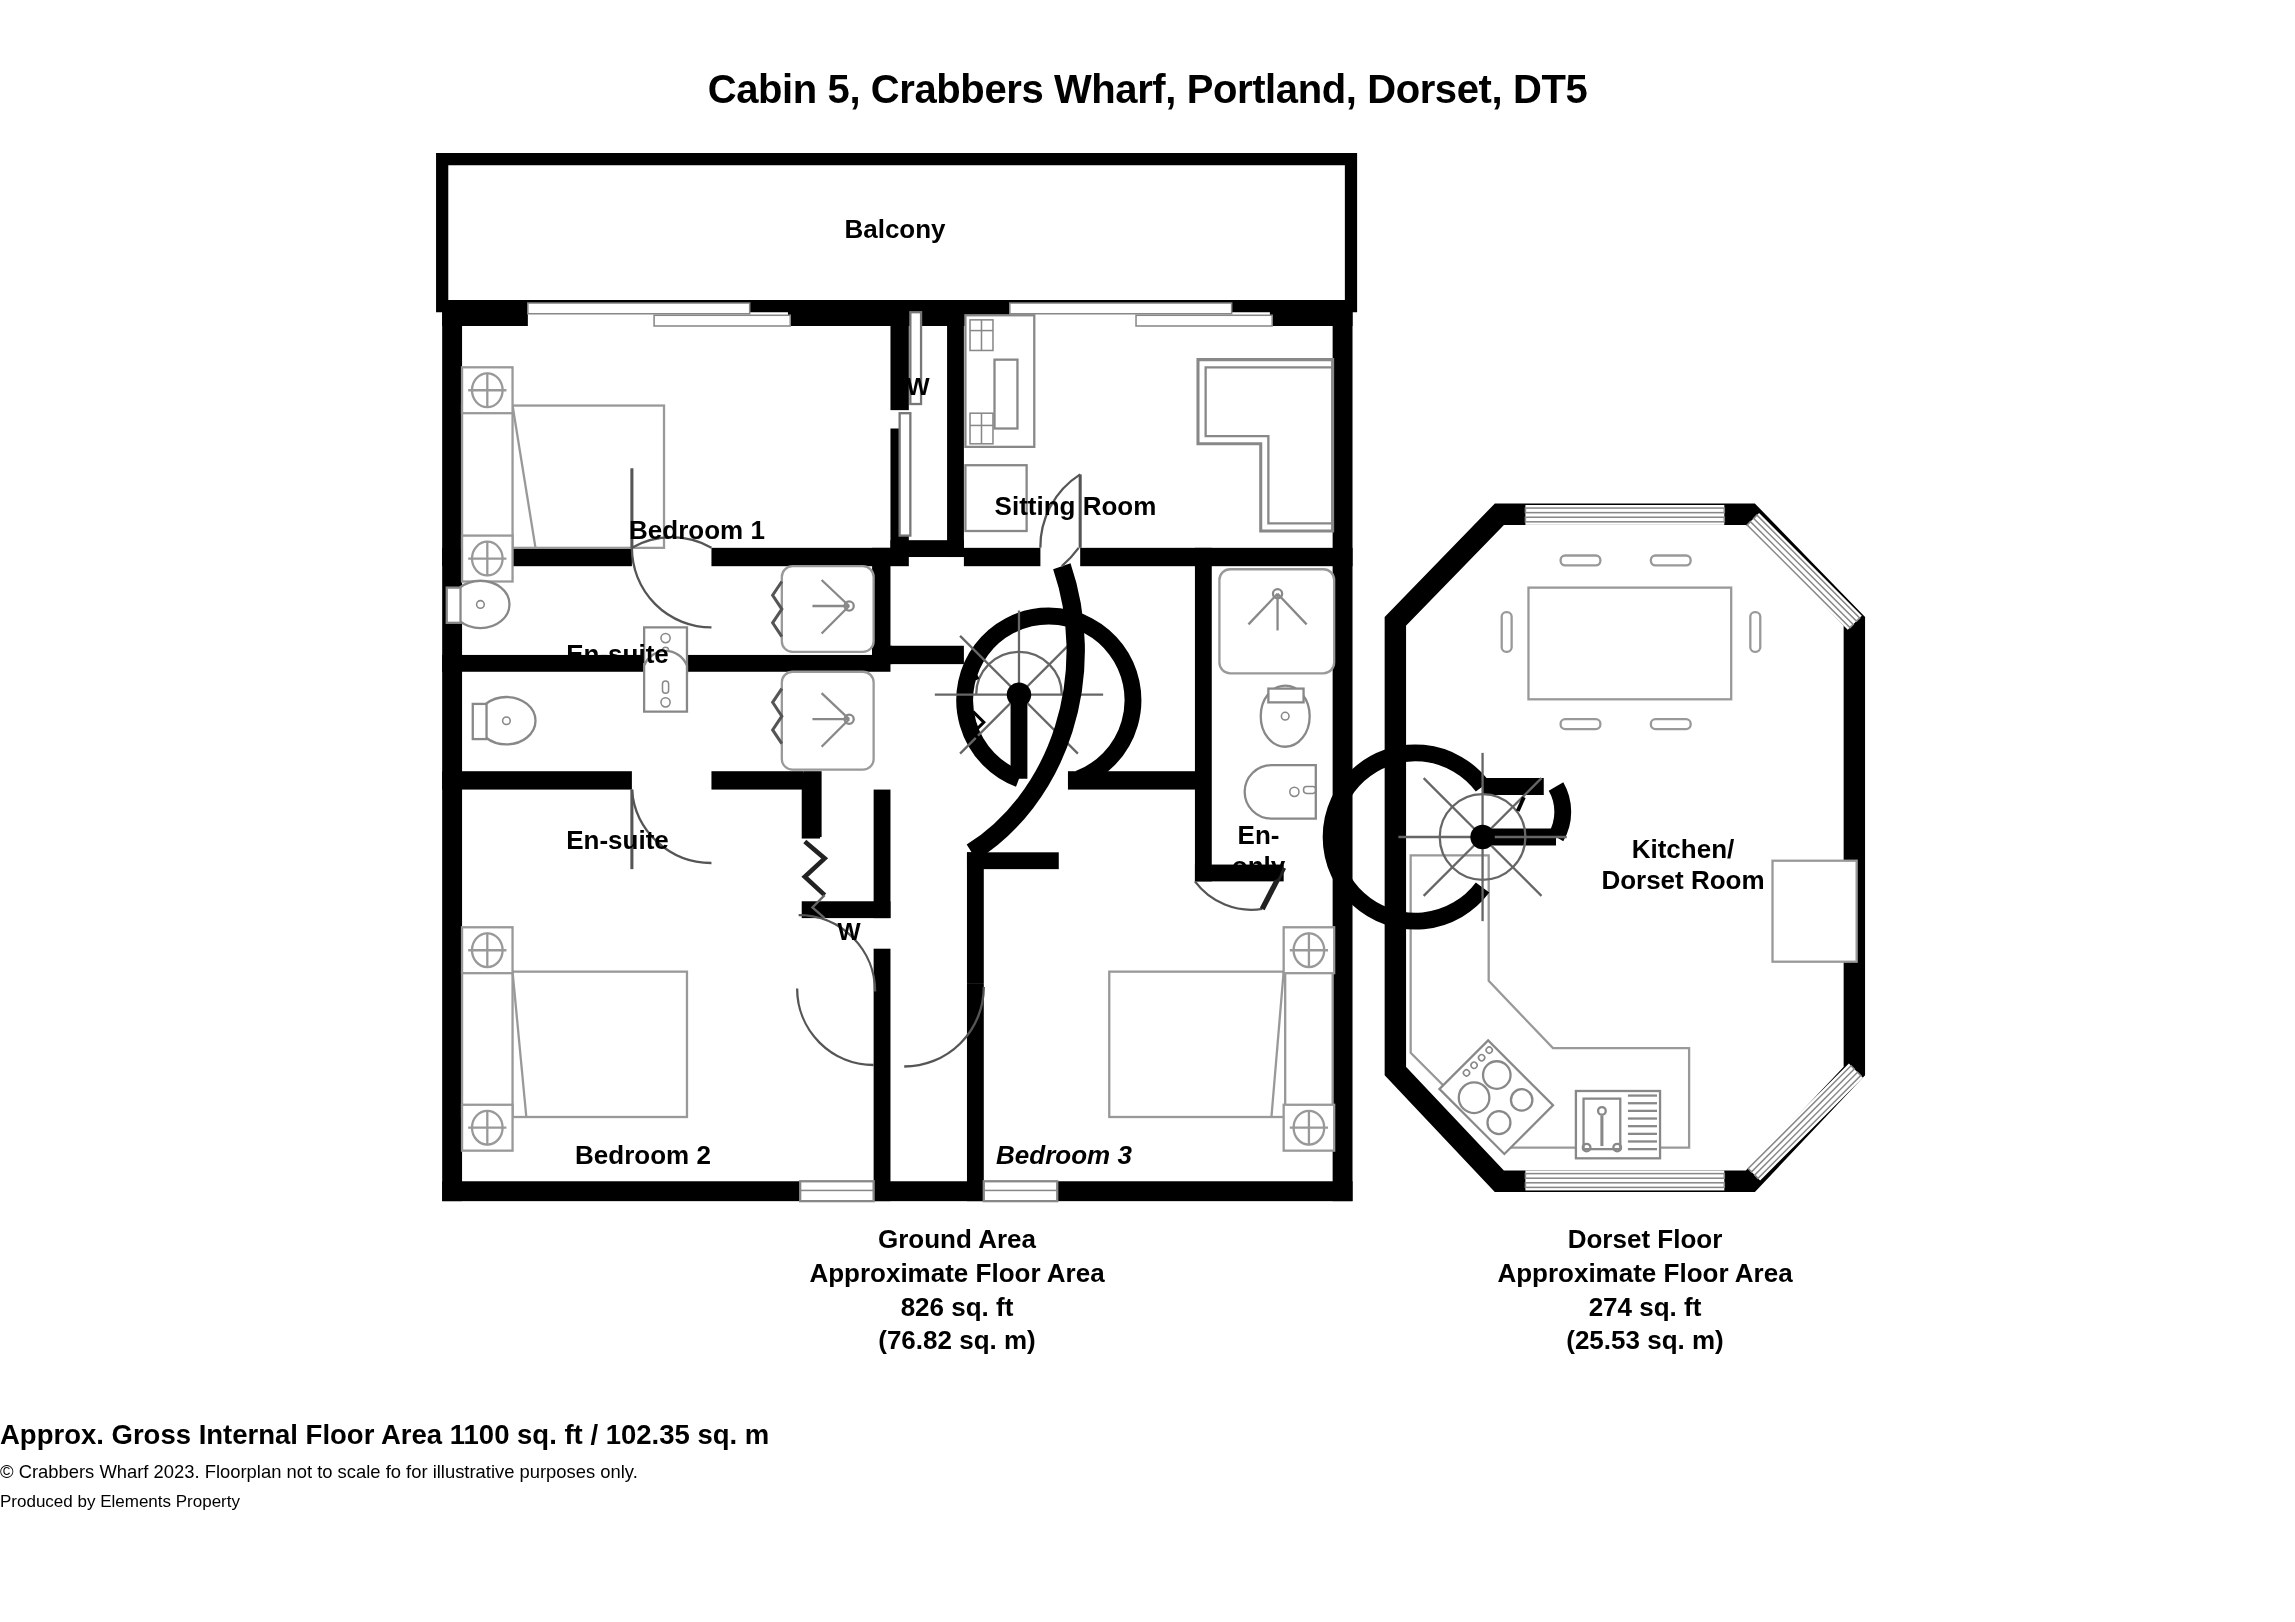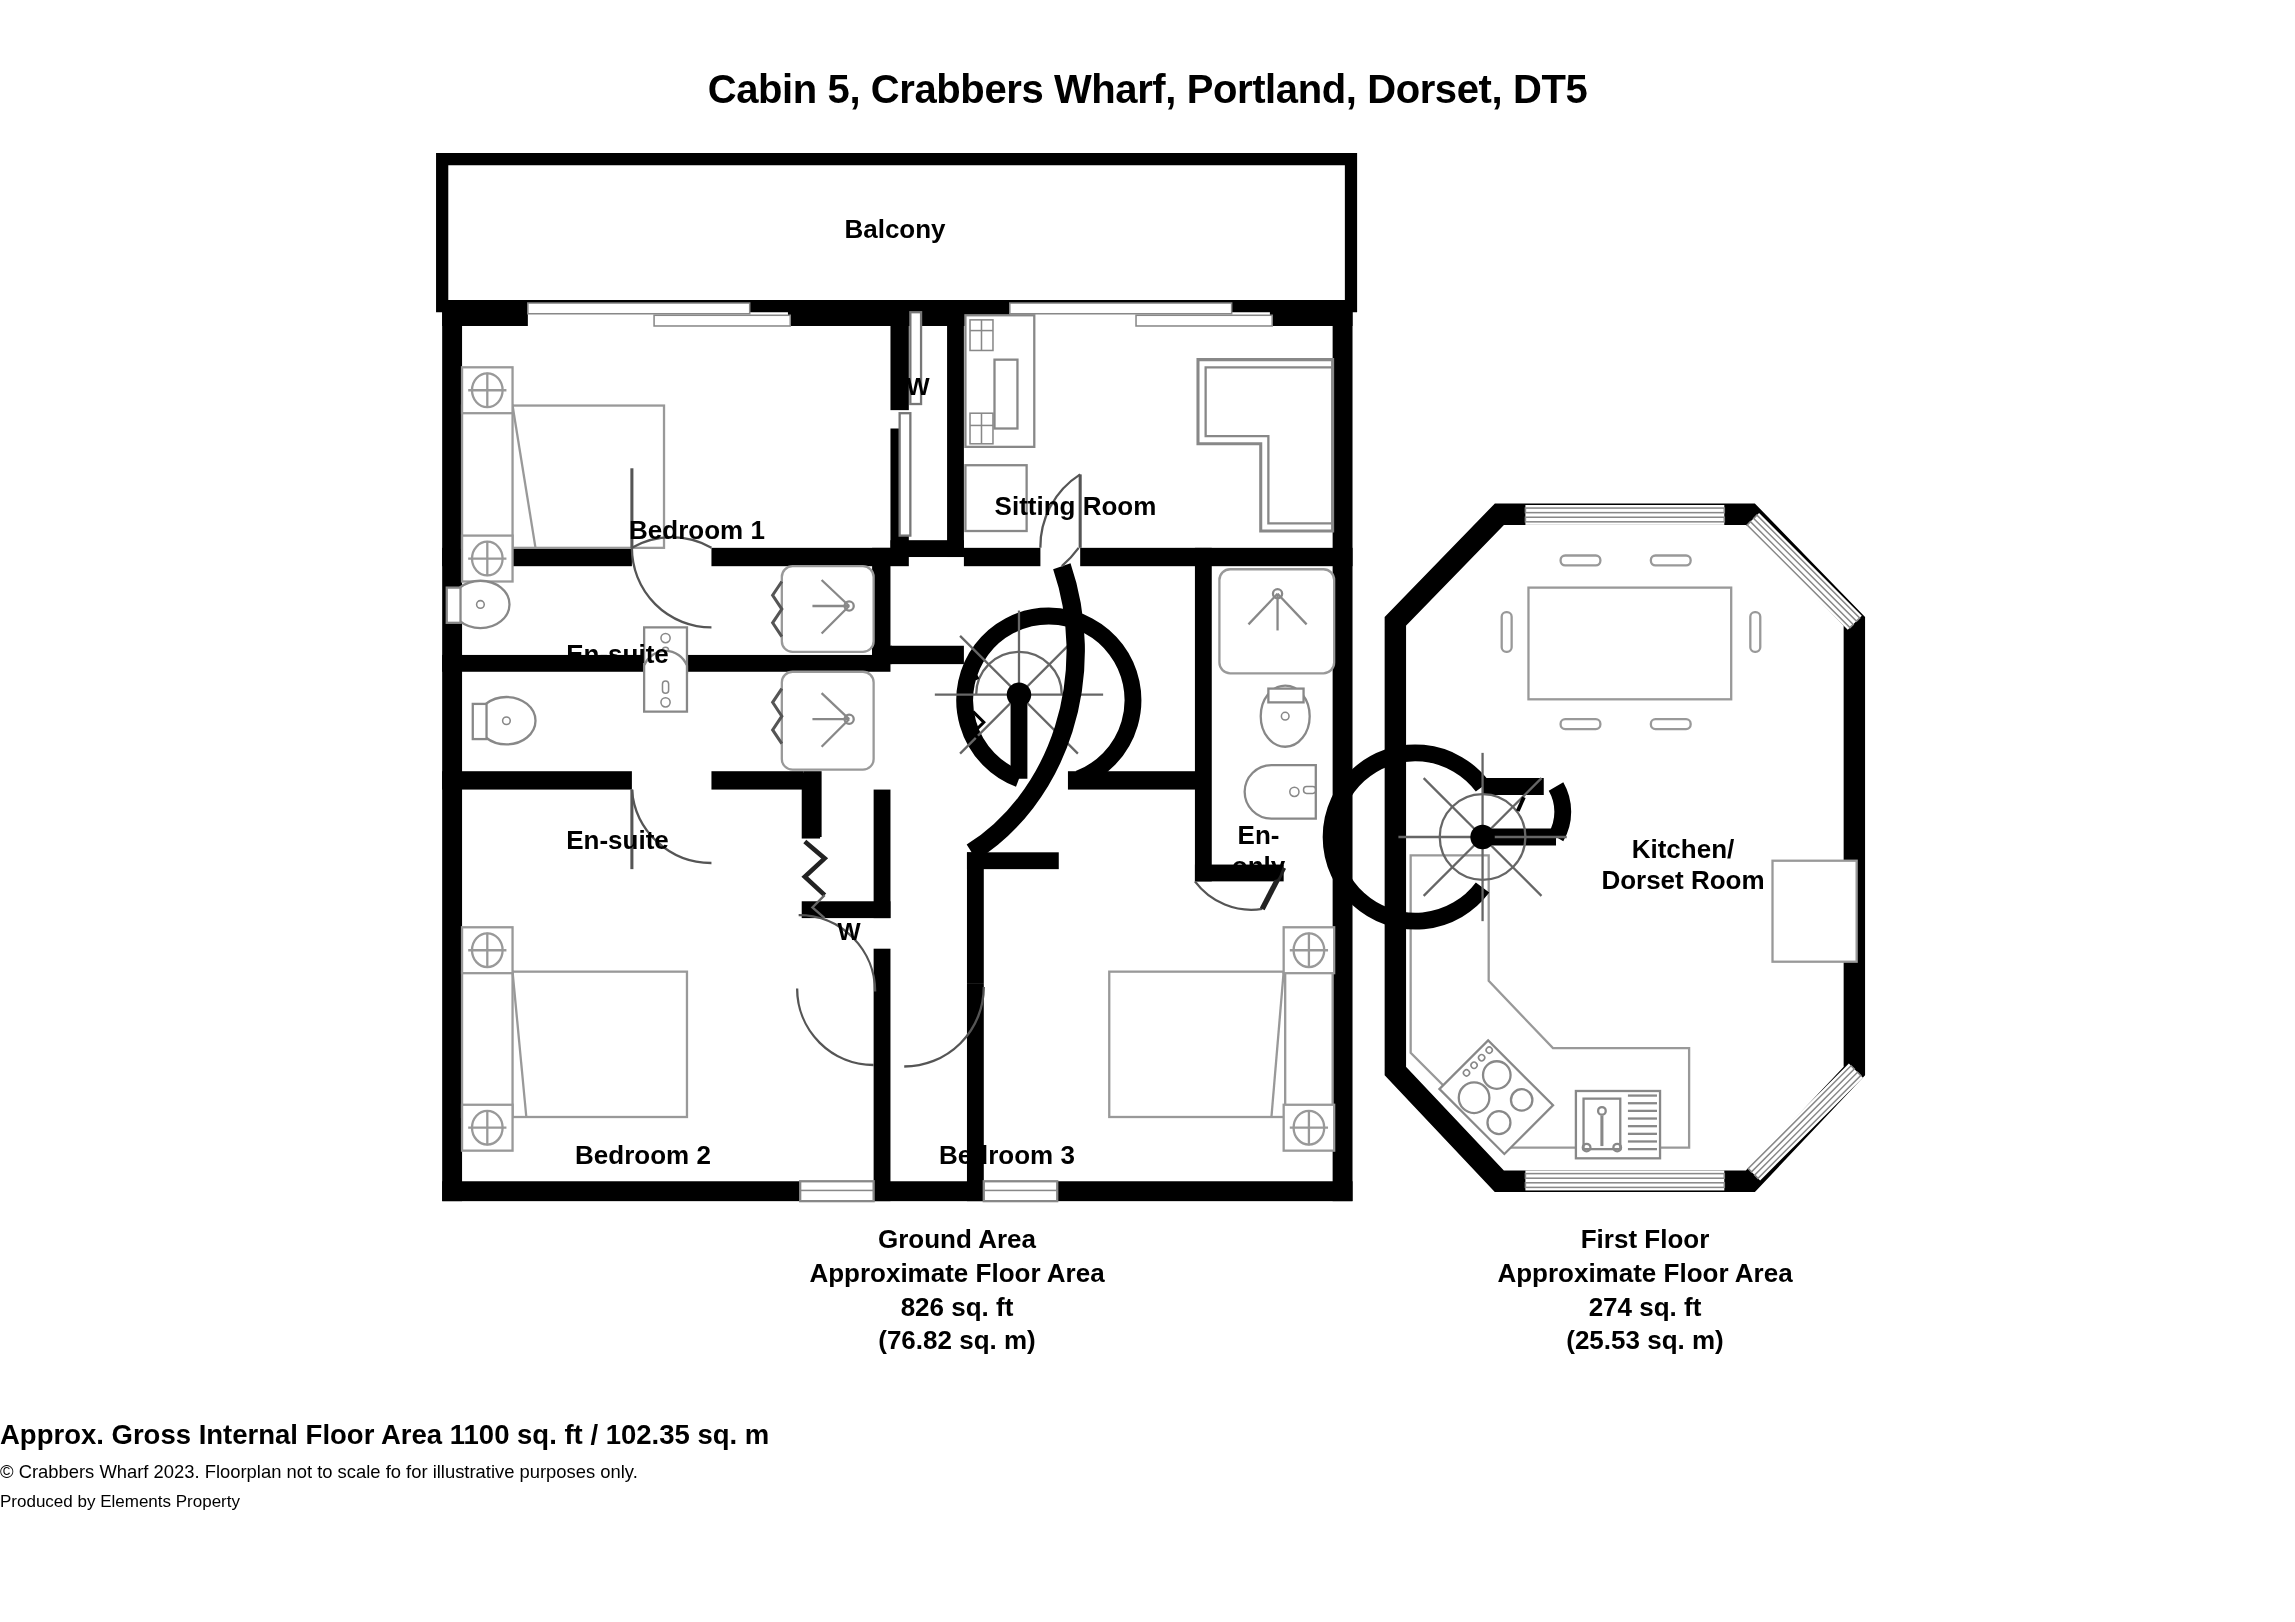--- a/index.html
+++ b/index.html
@@ -480,38 +480,38 @@
 
   <div class="room-label" style="left:514px; top:639px; width:207px;">En-suite</div>
 
   <div class="room-label" style="left:514px; top:825px; width:207px;">En-suite</div>
 
   <div class="room-label" style="left:1209px; top:820px; width:99px;">En-
 only</div>
 
   <div class="room-label" style="left:528px; top:1140px; width:230px;">Bedroom 2</div>
 
-  <div class="room-label" style="left:892px; top:1140px; width:230px;">Bedroom 3</div>
+  <div class="room-label" style="left:949px; top:1140px; width:230px;font-style:italic;">Bedroom 3</div>
 
   <div class="w-label" style="left:899px; top:373px; width:38px;">W</div>
 
   <div class="w-label" style="left:830px; top:918px; width:38px;">W</div>
 
   <div class="room-label" style="left:1530px; top:834px; width:306px;">Kitchen/
 Dorset Room</div>
 
   <div class="caption" id="ground-caption">
     <div>Ground Area</div>
     <div>Approximate Floor Area</div>
     <div>826 sq. ft</div>
     <div>(76.82 sq. m)</div>
   </div>
 
   <div class="caption" id="first-caption">
-    <div>First Floor</div>
+    <div>Dorset Floor</div>
     <div>Approximate Floor Area</div>
     <div>274 sq. ft</div>
     <div>(25.53 sq. m)</div>
   </div>
 
   <div class="footer" id="footer-main">Approx. Gross Internal Floor Area 1100 sq. ft / 102.35 sq. m</div>
   <div class="footer" id="footer-copy">© Crabbers Wharf 2023. Floorplan not to scale fo for illustrative purposes only.</div>
   <div class="footer" id="footer-producer">Produced by Elements Property</div>
 
 </div>

